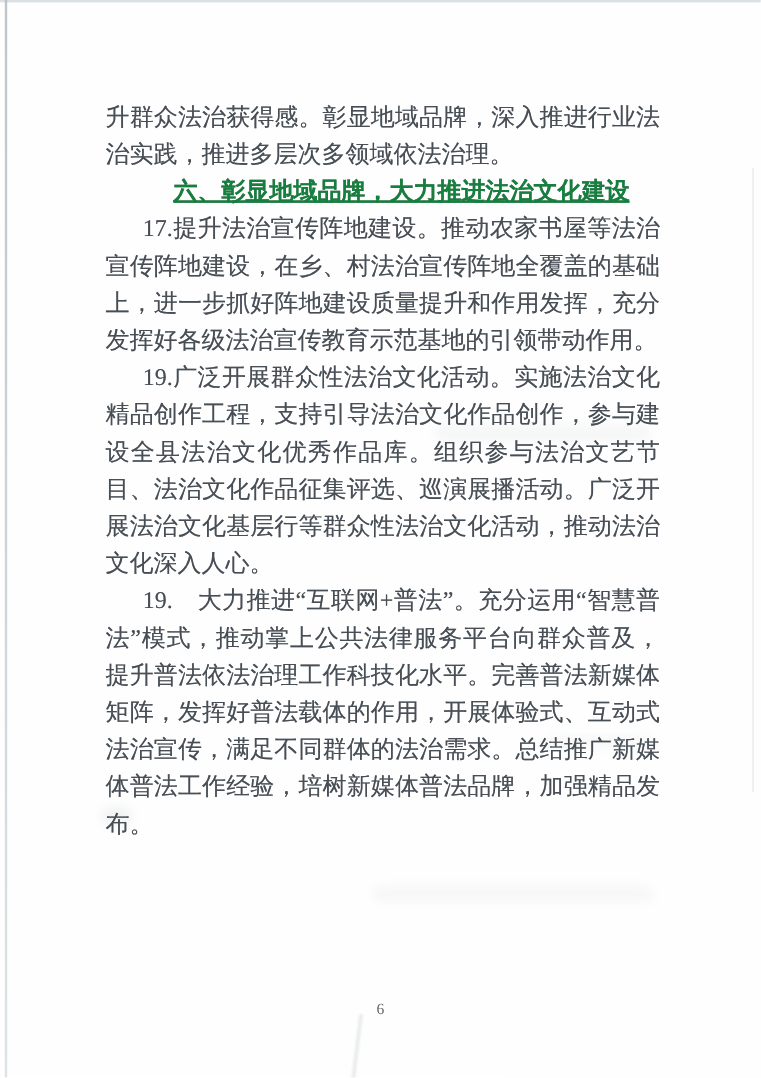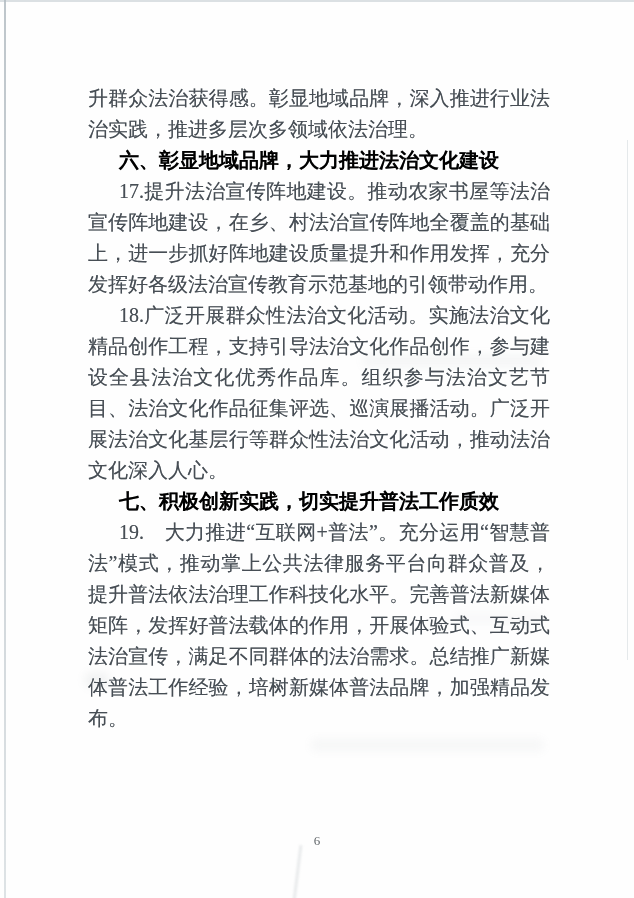--- a/index.html
+++ b/index.html
@@ -81,24 +81,25 @@
     text-indent: 31px;
   }
   .no-indent {
     text-indent: 0;
   }
   .heading {
     font-family: "Liberation Sans", "DejaVu Sans", sans-serif;
     font-weight: 700;
     font-size: 20px;
     line-height: 31px;
-    color: #000000;
+    color: #15803d;
     text-indent: 31px;
-    text-align: left;
+    text-align: center;
     text-shadow: 0 0 0.5px rgba(39, 41, 43, 0.6);
+    text-decoration: underline;
   }
   .pagenum {
     position: absolute;
     left: 0;
     top: 834px;
     width: 634px;
     text-align: center;
     font-family: "Liberation Serif", "DejaVu Serif", serif;
     font-size: 13px;
     line-height: 14px;
@@ -121,22 +122,21 @@
   <div class="streak"></div>
 
   <main class="content">
     <p class="body-para no-indent">升群众法治获得感。彰显地域品牌，深入推进行业法治实践，推进多层次多领域依法治理。</p>
 
     <h2 class="heading">六、彰显地域品牌，大力推进法治文化建设</h2>
 
 
     <p class="body-para">17.提升法治宣传阵地建设。推动农家书屋等法治宣传阵地建设，在乡、村法治宣传阵地全覆盖的基础上，进一步抓好阵地建设质量提升和作用发挥，充分发挥好各级法治宣传教育示范基地的引领带动作用。</p>
 
-    <p class="body-para">18.广泛开展群众性法治文化活动。实施法治文化精品创作工程，支持引导法治文化作品创作，参与建设全县法治文化优秀作品库。组织参与法治文艺节目、法治文化作品征集评选、巡演展播活动。广泛开展法治文化基层行等群众性法治文化活动，推动法治文化深入人心。</p>
+    <p class="body-para">19.广泛开展群众性法治文化活动。实施法治文化精品创作工程，支持引导法治文化作品创作，参与建设全县法治文化优秀作品库。组织参与法治文艺节目、法治文化作品征集评选、巡演展播活动。广泛开展法治文化基层行等群众性法治文化活动，推动法治文化深入人心。</p>
 
-    <h2 class="heading">七、积极创新实践，切实提升普法工作质效</h2>
 
     <p class="body-para">19.　大力推进“互联网+普法”。充分运用“智慧普法”模式，推动掌上公共法律服务平台向群众普及，提升普法依法治理工作科技化水平。完善普法新媒体矩阵，发挥好普法载体的作用，开展体验式、互动式法治宣传，满足不同群体的法治需求。总结推广新媒体普法工作经验，培树新媒体普法品牌，加强精品发布。</p>
   </main>
 
   <div class="pagenum">6</div>
 
 </div>
 
 </body></html>

